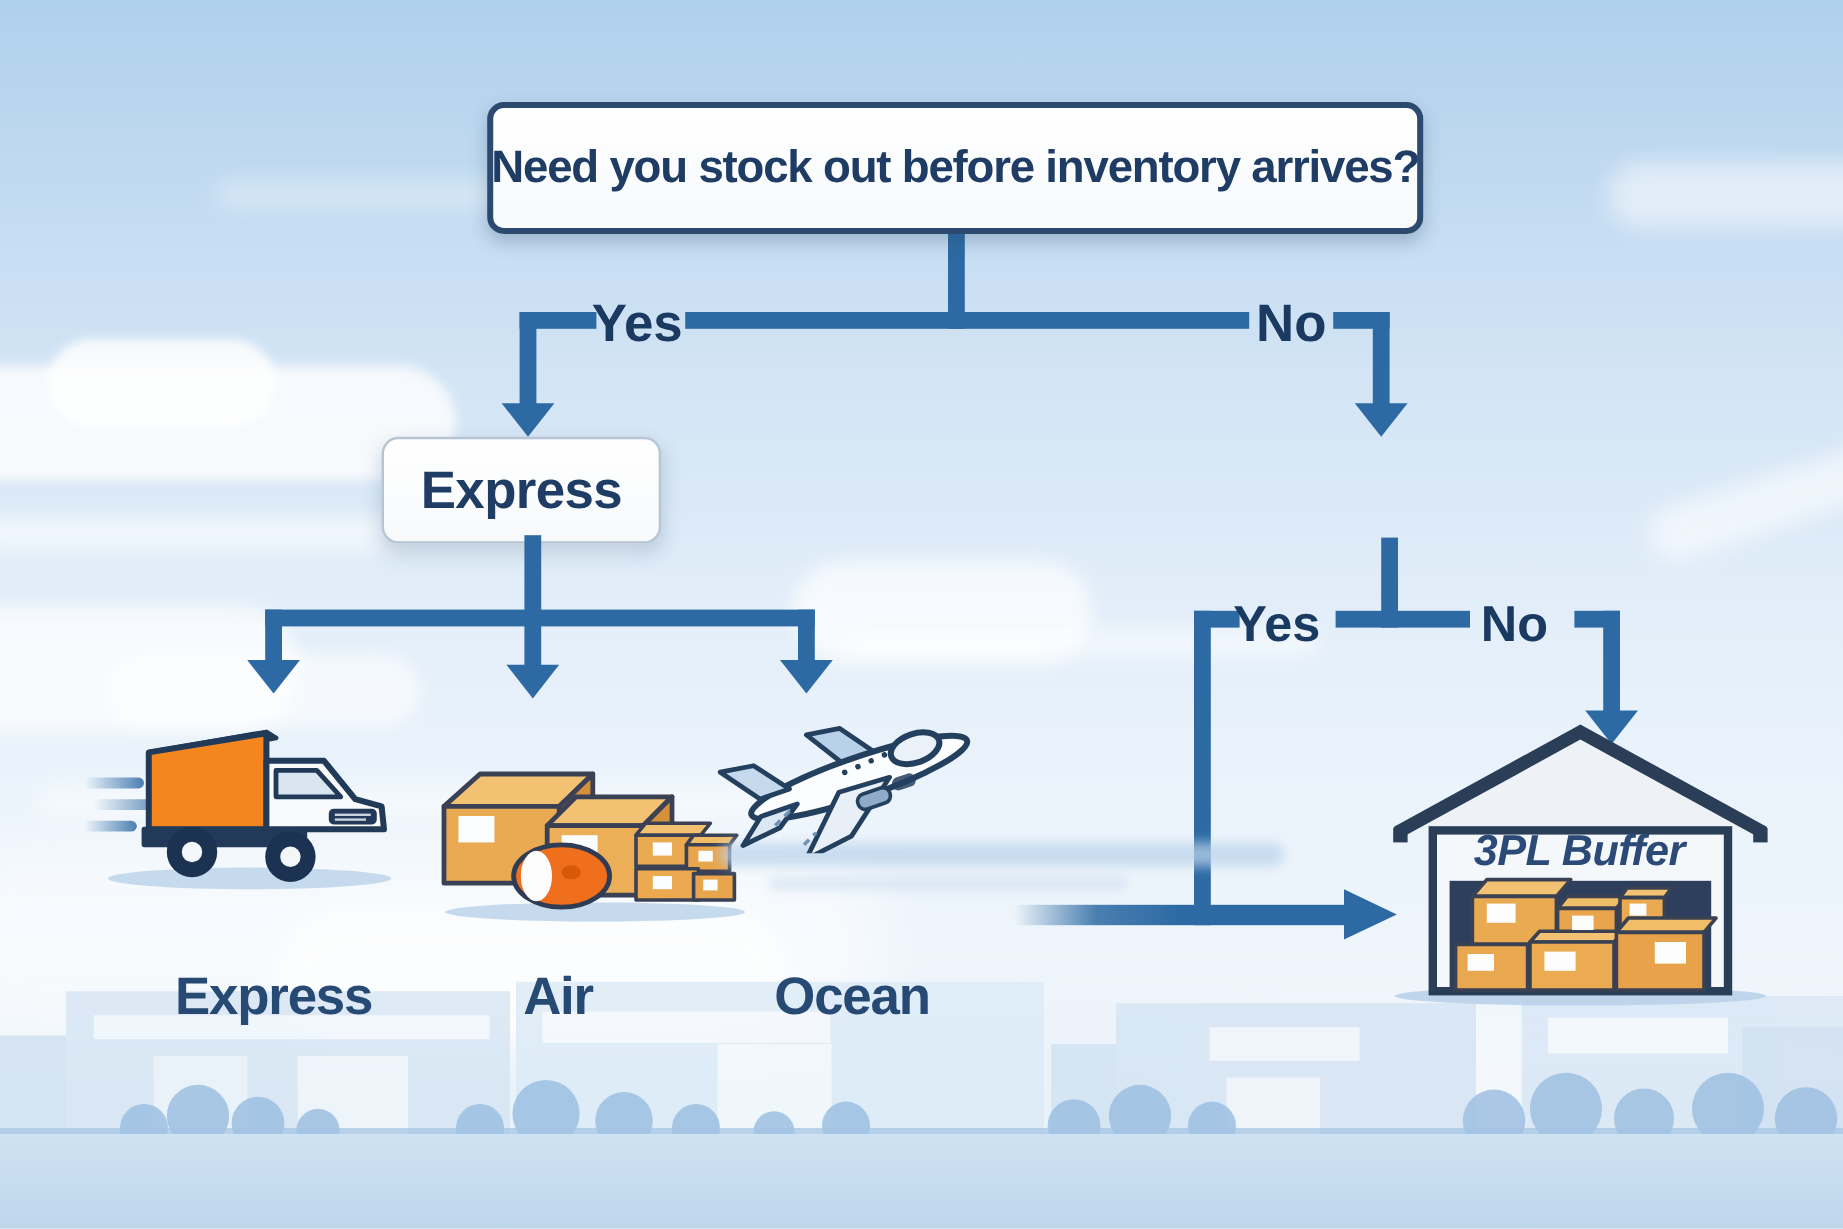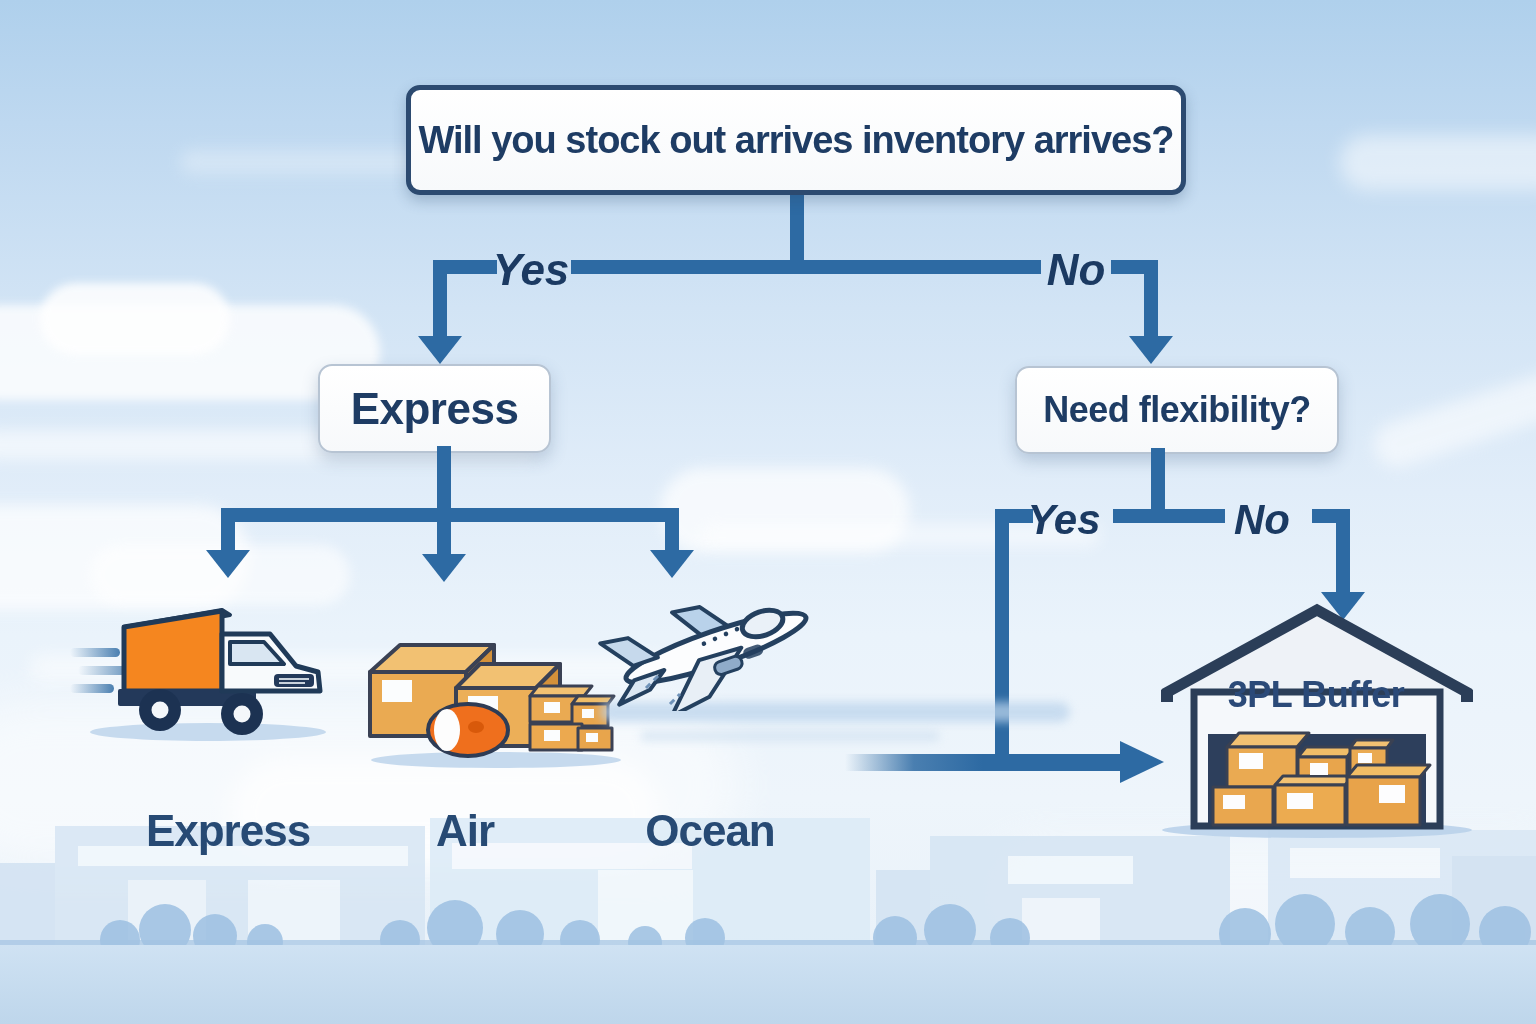--- a/index.html
+++ b/index.html
@@ -33,21 +33,21 @@
     border:5px solid var(--node-border-dark);
     box-shadow:0 6px 14px rgba(44,74,110,.28);
     font-size:38px;letter-spacing:-1px;
   }
   .node-mid{
     border:2px solid var(--node-border-light);
     box-shadow:0 7px 16px rgba(60,90,130,.25);
     letter-spacing:-0.5px;
   }
   .branch-label{
-    position:absolute;font-weight:bold;color:#1b3a62;text-align:center;white-space:nowrap;font-style:italic;
+    position:absolute;font-weight:bold;color:#1b3a62;text-align:center;white-space:nowrap;
   }
   .leaf-label{
     position:absolute;font-weight:bold;color:#274a74;text-align:center;
     font-size:44px;letter-spacing:-1px;width:220px;
   }
   .warehouse-label{
     position:absolute;font-weight:bold;color:#2b4a78;text-align:center;
     font-size:36px;letter-spacing:-0.5px;width:240px;
   }
   svg{position:absolute;}
@@ -125,37 +125,34 @@
   <div class="hline" style="left:571px;top:260px;width:470px;height:14px;"></div>
   <div class="hline" style="left:1111px;top:260px;width:47px;height:14px;"></div>
   <div class="vline" style="left:433px;top:260px;width:14px;height:78px;"></div>
   <div class="arrow-down" style="left:418px;top:336px;"></div>
   <div class="vline" style="left:1144px;top:260px;width:14px;height:78px;"></div>
   <div class="arrow-down" style="left:1129px;top:336px;"></div>
   <div class="branch-label" style="left:481px;top:245px;width:100px;font-size:44px;">Yes</div>
   <div class="branch-label" style="left:1026px;top:245px;width:100px;font-size:44px;">No</div>
 
   <div class="node node-root" style="left:406px;top:85px;width:770px;height:100px;">
-    <span>Will you stock out arrives inventory arrives?</span>
+    <span>Need you stock out before inventory arrives?</span>
   </div>
 
   <div class="node node-mid" style="left:318px;top:364px;width:229px;height:85px;font-size:44px;">
     <span>Express</span>
   </div>
   <div class="vline" style="left:437px;top:446px;width:14px;height:110px;"></div>
   <div class="hline" style="left:221px;top:508px;width:458px;height:14px;"></div>
   <div class="vline" style="left:221px;top:508px;width:14px;height:44px;"></div>
   <div class="arrow-down" style="left:206px;top:550px;"></div>
   <div class="arrow-down" style="left:422px;top:554px;"></div>
   <div class="vline" style="left:665px;top:508px;width:14px;height:44px;"></div>
   <div class="arrow-down" style="left:650px;top:550px;"></div>
 
-  <div class="node node-mid" style="left:1015px;top:366px;width:320px;height:84px;font-size:36px;">
-    <span>Need flexibility?</span>
-  </div>
   <div class="vline" style="left:1151px;top:448px;width:14px;height:75px;"></div>
   <div class="hline" style="left:1113px;top:509px;width:112px;height:14px;"></div>
   <div class="hline" style="left:995px;top:509px;width:38px;height:14px;"></div>
   <div class="vline" style="left:995px;top:509px;width:14px;height:262px;"></div>
   <div class="hline" style="left:1312px;top:509px;width:38px;height:14px;"></div>
   <div class="vline" style="left:1336px;top:509px;width:14px;height:85px;"></div>
   <div class="arrow-down" style="left:1321px;top:592px;"></div>
   <div class="branch-label" style="left:1014px;top:496px;width:100px;font-size:42px;">Yes</div>
   <div class="branch-label" style="left:1212px;top:496px;width:100px;font-size:42px;">No</div>
 
@@ -262,15 +259,15 @@
       <polygon points="191,177 201,165 274,165 264,177" fill="#f1bd66"></polygon>
       <rect x="191" y="177" width="73" height="48" fill="#e8a34a"></rect>
     </g>
     <rect x="83" y="153" width="24" height="16" fill="#fdfdfe"></rect>
     <rect x="154" y="163" width="18" height="12" fill="#fdfdfe"></rect>
     <rect x="202" y="153" width="14" height="10" fill="#fdfdfe"></rect>
     <rect x="67" y="195" width="22" height="14" fill="#fdfdfe"></rect>
     <rect x="131" y="193" width="26" height="16" fill="#fdfdfe"></rect>
     <rect x="223" y="185" width="26" height="18" fill="#fdfdfe"></rect>
   </svg>
-  <div class="warehouse-label" style="left:1196px;top:674px;">3PL Buffer</div>
+  <div class="warehouse-label" style="left:1196px;top:688px;font-style:italic;">3PL Buffer</div>
 
 </div>
 
 </body></html>

